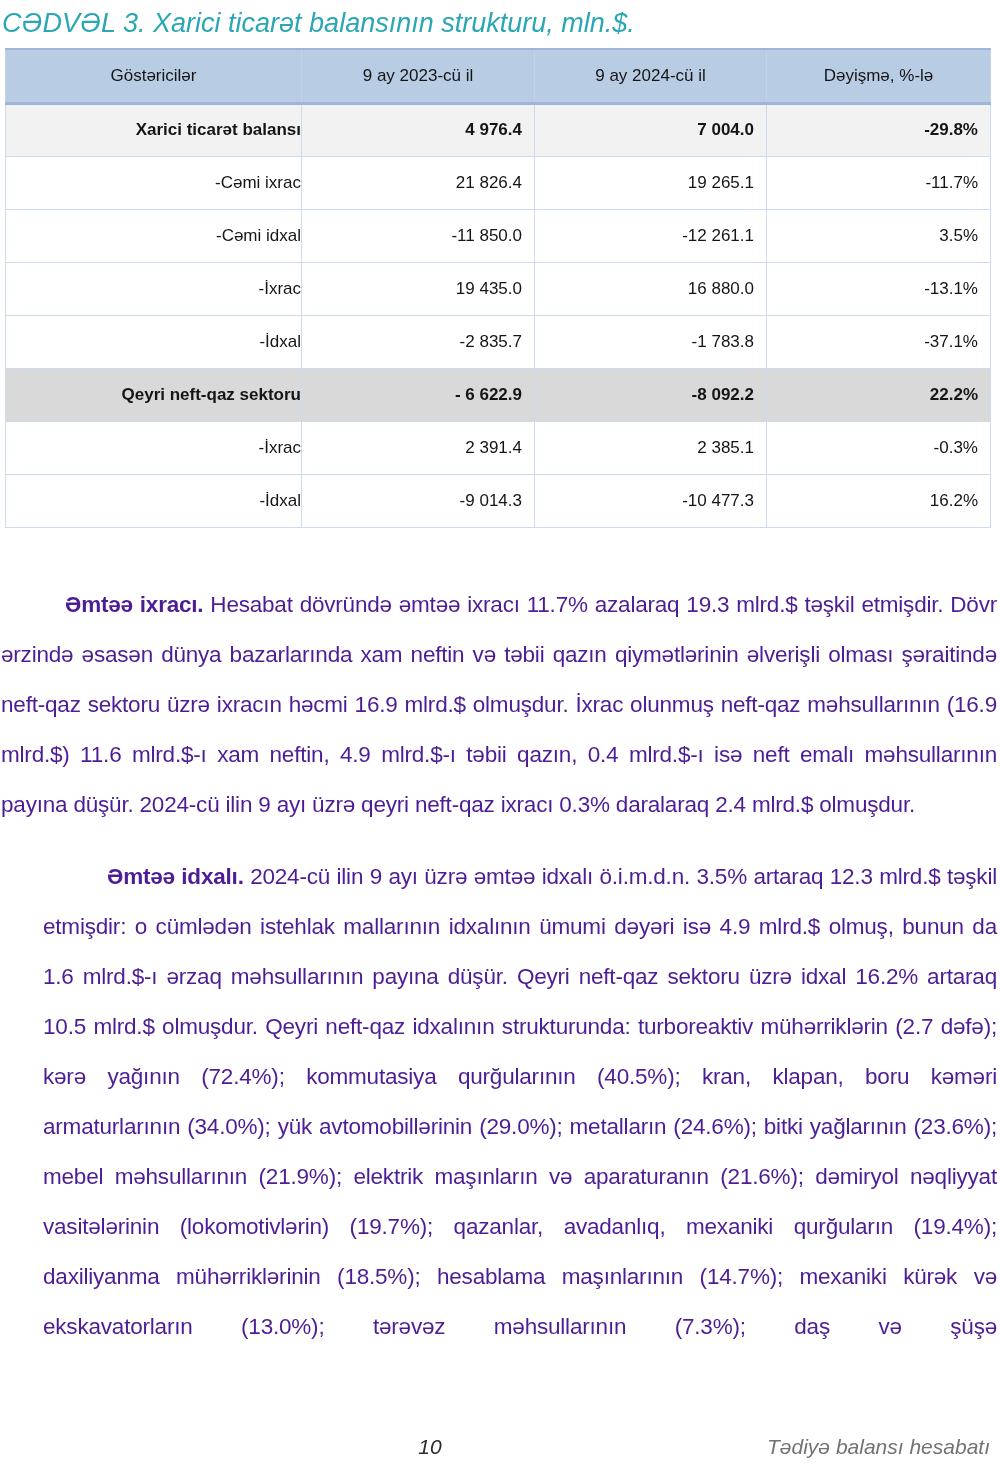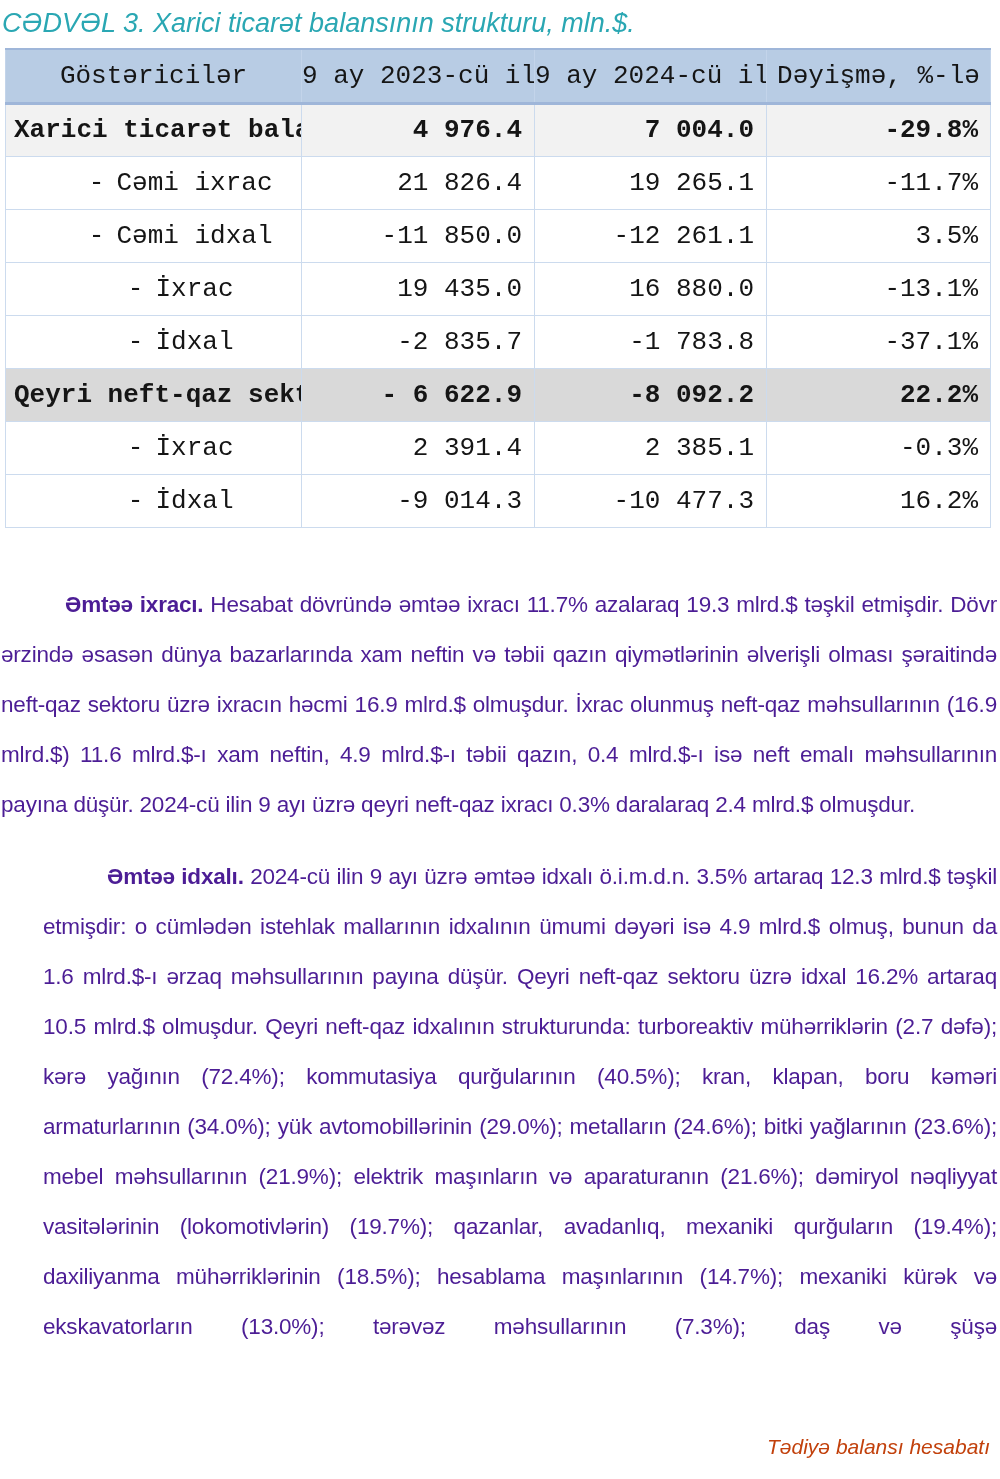--- a/index.html
+++ b/index.html
@@ -20,42 +20,41 @@
     line-height: 34px;
     font-style: italic;
     color: #2aa7b3;
   }
   
   table.trade {
     margin: 8px 5px 0 5px;
     width: 985px;
     border-collapse: collapse;
     table-layout: fixed;
-    font-size: 26px;
+    font-size: 17px;
     color: #151515;
-    font-family: Liberation Mono, monospace;
   }
   table.trade th, table.trade td {
     border: 1px solid #ccdbee;
     overflow: hidden;
     white-space: nowrap;
   }
   table.trade thead th {
     background: #b8cce4;
     height: 54px;
     font-weight: 400;
     text-align: center;
     vertical-align: middle;
     border-top: 2px solid #9fb6d9;
     border-bottom: 3px solid #9fb6d9;
     border-left-color: #c3d4ea;
     border-right-color: #c3d4ea;
   }
   table.trade tbody td { height: 53px; vertical-align: middle; }
-  td.c-label { text-align: center; padding-left: 8px; }
+  td.c-label { text-align: right; padding-left: 8px; }
   td.c-num   { text-align: right; padding-right: 12px; }
   tr.row-section       { background: #d9d9d9; font-weight: bold; }
   tr.row-section-light { background: #f2f2f2; font-weight: bold; }
   tr.row-item          { background: #ffffff; }
   tr.row-item td.c-label { padding-left: 42px; }
   .dash { display: inline-block; width: 40px; }
   
   .body-text { padding: 0 3px 0 1px; }
   .para {
     font-size: 22.5px;
@@ -78,21 +77,21 @@
   }
   .page-num {
     position: absolute;
     left: 0; width: 860px;
     text-align: center;
     color: #2b2b2b;
   }
   .footer-right {
     position: absolute;
     right: 10px;
-    color: #c2410c;
+    color: #737373;
   }
 </style>
 </head>
 <body>
 
 <div class="page">
 
   <div class="caption">CƏDVƏL 3. Xarici ticarət balansının strukturu, mln.$.</div>
 
   <table class="trade">
@@ -165,16 +164,17 @@
   <div class="body-text">
     <p class="para para-1">
       <span class="lead">Əmtəə ixracı.</span><span> Hesabat dövründə əmtəə ixracı 11.7% azalaraq 19.3 mlrd.$ təşkil etmişdir. Dövr ərzində əsasən dünya bazarlarında xam neftin və təbii qazın qiymətlərinin əlverişli olması şəraitində neft-qaz sektoru üzrə ixracın həcmi 16.9 mlrd.$ olmuşdur. İxrac olunmuş neft-qaz məhsullarının (16.9 mlrd.$) 11.6 mlrd.$-ı xam neftin, 4.9 mlrd.$-ı təbii qazın, 0.4 mlrd.$-ı isə neft emalı məhsullarının payına düşür. 2024-cü ilin 9 ayı üzrə qeyri neft-qaz ixracı 0.3% daralaraq 2.4 mlrd.$ olmuşdur.</span>
     </p>
     <p class="para para-2">
       <span class="lead">Əmtəə idxalı.</span><span> 2024-cü ilin 9 ayı üzrə əmtəə idxalı ö.i.m.d.n. 3.5% artaraq 12.3 mlrd.$ təşkil etmişdir: o cümlədən istehlak mallarının idxalının ümumi dəyəri isə 4.9 mlrd.$ olmuş, bunun da 1.6 mlrd.$-ı ərzaq məhsullarının payına düşür. Qeyri neft-qaz sektoru üzrə idxal 16.2% artaraq 10.5 mlrd.$ olmuşdur. Qeyri neft-qaz idxalının strukturunda: turboreaktiv mühərriklərin (2.7 dəfə); kərə yağının (72.4%); kommutasiya qurğularının (40.5%); kran, klapan, boru kəməri armaturlarının (34.0%); yük avtomobillərinin (29.0%); metalların (24.6%); bitki yağlarının (23.6%); mebel məhsullarının (21.9%); elektrik maşınların və aparaturanın (21.6%); dəmiryol nəqliyyat vasitələrinin (lokomotivlərin) (19.7%); qazanlar, avadanlıq, mexaniki qurğuların (19.4%); daxiliyanma mühərriklərinin (18.5%); hesablama maşınlarının (14.7%); mexaniki kürək və ekskavatorların (13.0%); tərəvəz məhsullarının (7.3%); daş və şüşə</span>
     </p>
   </div>
 
   <div class="footer">
+    <span class="page-num">10</span>
     <span class="footer-right">Tədiyə balansı hesabatı</span>
   </div>
 
 </div>
 
 </body></html>

